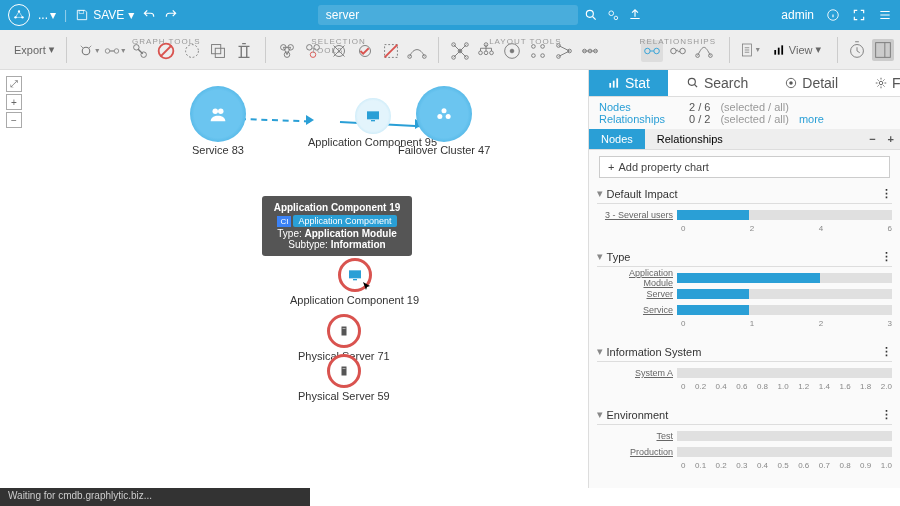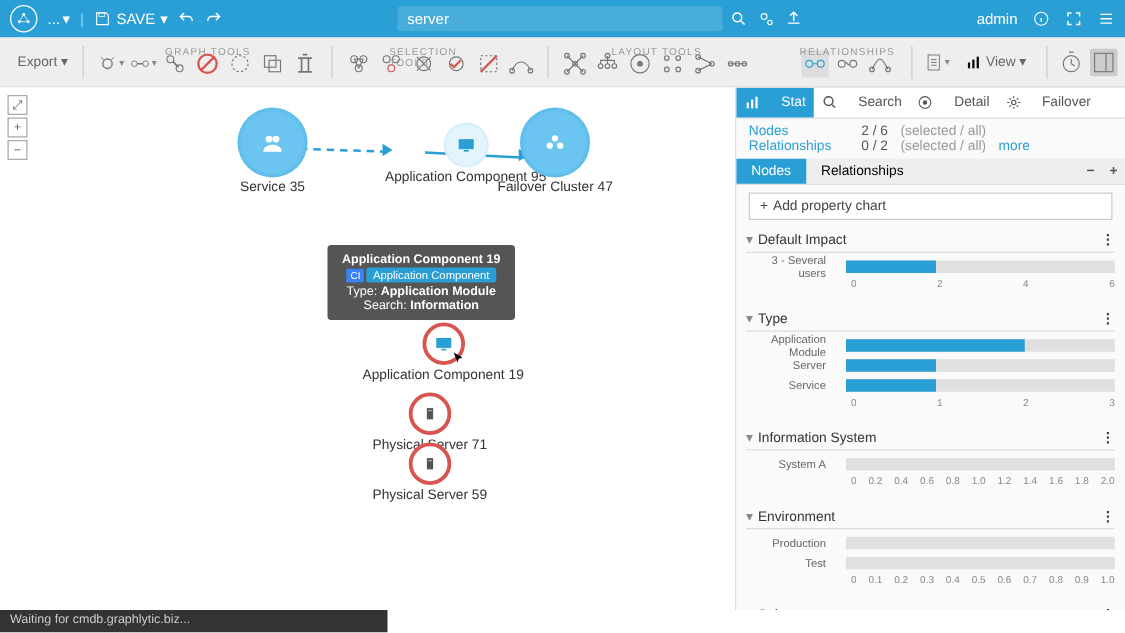--- a/index.html
+++ b/index.html
@@ -35,39 +35,39 @@
 .node .circle.lblue { background: radial-gradient(circle,#e3f4fc 60%,#9cd9f2 100%); }
 .node .circle.red { border: 3px solid #d9534f; background: #fff; width: 34px; height: 34px; }
 .node .label { white-space: nowrap; }
 .edge { position: absolute; height: 2px; background: #2a9fd6; transform-origin: left center; }
 .edge.dashed { border-top: 2px dashed #2a9fd6; background: none; height: 0; }
 .tooltip { position: absolute; background: #555; color: #fff; font-size: 10px; padding: 6px 8px; border-radius: 3px; text-align: center; min-width: 150px; }
 .tooltip .badge { background: #2a9fd6; padding: 1px 5px; border-radius: 2px; font-size: 9px; }
 .tooltip .ci { background: #3b82f6; padding: 1px 3px; font-size: 8px; margin-right: 2px; }
 .sidebar { width: 312px; background: #fafafa; border-left: 1px solid #ddd; display: flex; flex-direction: column; font-size: 11px; overflow: hidden; }
 .tabs { display: flex; border-bottom: 1px solid #ddd; background: #fff; }
-.tab { padding: 5px 6px; cursor: pointer; color: #555; display: flex; align-items: center; gap: 16px; font-size: 11px; }
+.tab { padding: 5px 18px; cursor: pointer; color: #555; display: flex; align-items: center; gap: 4px; font-size: 14px; }
 .tab.active { background: #2a9fd6; color: #fff; }
 .stats { padding: 4px 10px; color: #555; font-size: 11px; }
 .stats .row { display: flex; gap: 10px; }
 .stats .link { color: #2a9fd6; cursor: pointer; }
 .stats .more { float: right; color: #2a9fd6; cursor: pointer; }
 .subtabs { display: flex; background: #eee; border-bottom: 1px solid #ddd; align-items: center; }
 .subtab { padding: 4px 12px; cursor: pointer; font-size: 11px; }
 .subtab.active { background: #2a9fd6; color: #fff; }
 .subtabs .spacer { flex: 1; }
 .subtabs .ctrl { padding: 0 6px; cursor: pointer; font-weight: bold; color: #555; }
 .add-prop { margin: 6px 10px; padding: 4px 8px; border: 1px solid #ccc; background: #fff; cursor: pointer; font-size: 11px; display: inline-flex; align-items: center; gap: 4px; color: #444; }
 .chart-section { margin: 0 8px 10px; }
 .chart-header { display: flex; align-items: center; padding: 3px 0; border-bottom: 1px solid #ddd; font-size: 11px; color: #333; }
 .chart-header .chev { margin-right: 4px; color: #888; }
 .chart-header .dots { margin-left: auto; cursor: pointer; font-weight: bold; }
 .bar-chart { padding: 4px 0; }
 .bar-row { display: flex; align-items: center; height: 14px; margin-bottom: 2px; }
-.bar-label { width: 80px; text-align: right; font-size: 9px; color: #666; padding-right: 16px; }
+.bar-label { width: 80px; text-align: right; font-size: 9px; color: #666; padding-right: 4px; text-decoration: underline; }
 .bar-track { flex: 1; height: 10px; background: #e0e0e0; position: relative; }
 .bar-fill { height: 100%; background: #2a9fd6; }
 .axis { display: flex; font-size: 8px; color: #888; padding-left: 84px; justify-content: space-between; }
 .status-bar { position: absolute; bottom: 0; left: 0; height: 18px; background: #333; color: #ccc; font-size: 10px; padding: 2px 8px; width: 310px; }
 svg.ico { width: 14px; height: 14px; }
 .arrow-head { position: absolute; width: 0; height: 0; border-top: 5px solid transparent; border-bottom: 5px solid transparent; border-left: 8px solid #2a9fd6; }
 </style>
 </head>
 <body>
 
@@ -374,21 +374,21 @@
     <div class="arrow-head" style="left:415px;top:49px"></div>
 
     <div class="node" style="left:190px;top:16px">
       <div class="circle big blue">
           <svg width="22" height="22" viewBox="0 0 24 24">
             <circle cx="9" cy="9" r="3" fill="#fff"></circle>
             <circle cx="15" cy="9" r="3" fill="#fff"></circle>
             <path d="M4 20c0-4 4-6 8-6s8 2 8 6" fill="#fff"></path>
           </svg>
         </div>
-      <div class="label">Service 35</div>
+      <div class="label">Service 83</div>
     </div>
     <div class="node" style="left:308px;top:28px">
       <div class="circle lblue" style="width:36px;height:36px">
           <svg width="16" height="16" viewBox="0 0 24 24">
             <rect x="3" y="5" width="18" height="12" fill="#2a9fd6"></rect>
             <rect x="9" y="18" width="6" height="2" fill="#2a9fd6"></rect>
           </svg>
         </div>
       <div class="label">Application Component 95</div>
     </div>
@@ -400,21 +400,21 @@
             <circle cx="17" cy="15" r="3" fill="#fff"></circle>
           </svg>
         </div>
       <div class="label">Failover Cluster 47</div>
     </div>
 
     <div class="tooltip" style="left:262px;top:126px">
       <div><b>Application Component 19</b></div>
       <div style="margin:2px 0"><span class="ci">CI</span><span class="badge">Application Component</span></div>
       <div><span>Type:</span> <b>Application Module</b></div>
-      <div><span>Search:</span> <b>Information</b></div>
+      <div><span>Subtype:</span> <b>Information</b></div>
     </div>
 
     <div class="node" style="left:290px;top:188px">
       <div class="circle red">
           <svg width="16" height="16" viewBox="0 0 24 24">
             <rect x="3" y="5" width="18" height="12" fill="#2a9fd6"></rect>
             <rect x="9" y="18" width="6" height="2" fill="#2a9fd6"></rect>
           </svg>
         <svg width="12" height="12" viewBox="0 0 24 24" style="position:absolute;right:-4px;bottom:-4px">
             <path d="M4 2l6 16 2-6 6-2z" fill="#000"></path>
@@ -588,25 +588,25 @@
     </div>
 
     <div class="chart-section">
       <div class="chart-header">
             <span class="chev">▾</span>
             <span>Environment</span>
             <span class="dots">⋮</span>
           </div>
       <div class="bar-chart">
         <div class="bar-row">
+              <div class="bar-label">Test</div>
+              <div class="bar-track"></div>
+            </div>
+        <div class="bar-row">
               <div class="bar-label">Production</div>
-              <div class="bar-track"></div>
-            </div>
-        <div class="bar-row">
-              <div class="bar-label">Test</div>
               <div class="bar-track"></div>
             </div>
         <div class="axis">
               <span>0</span>
               <span>0.1</span>
               <span>0.2</span>
               <span>0.3</span>
               <span>0.4</span>
               <span>0.5</span>
               <span>0.6</span>

